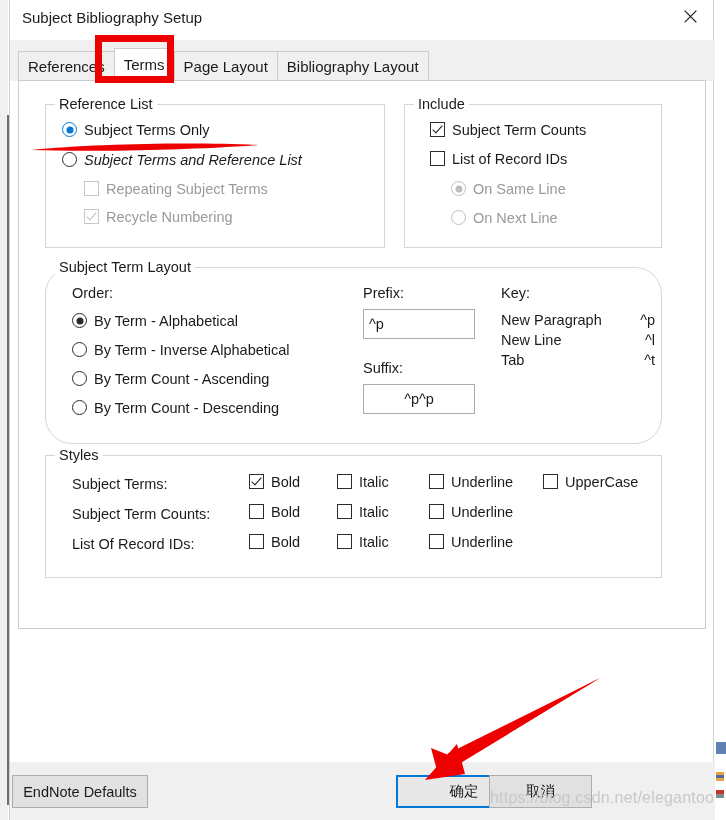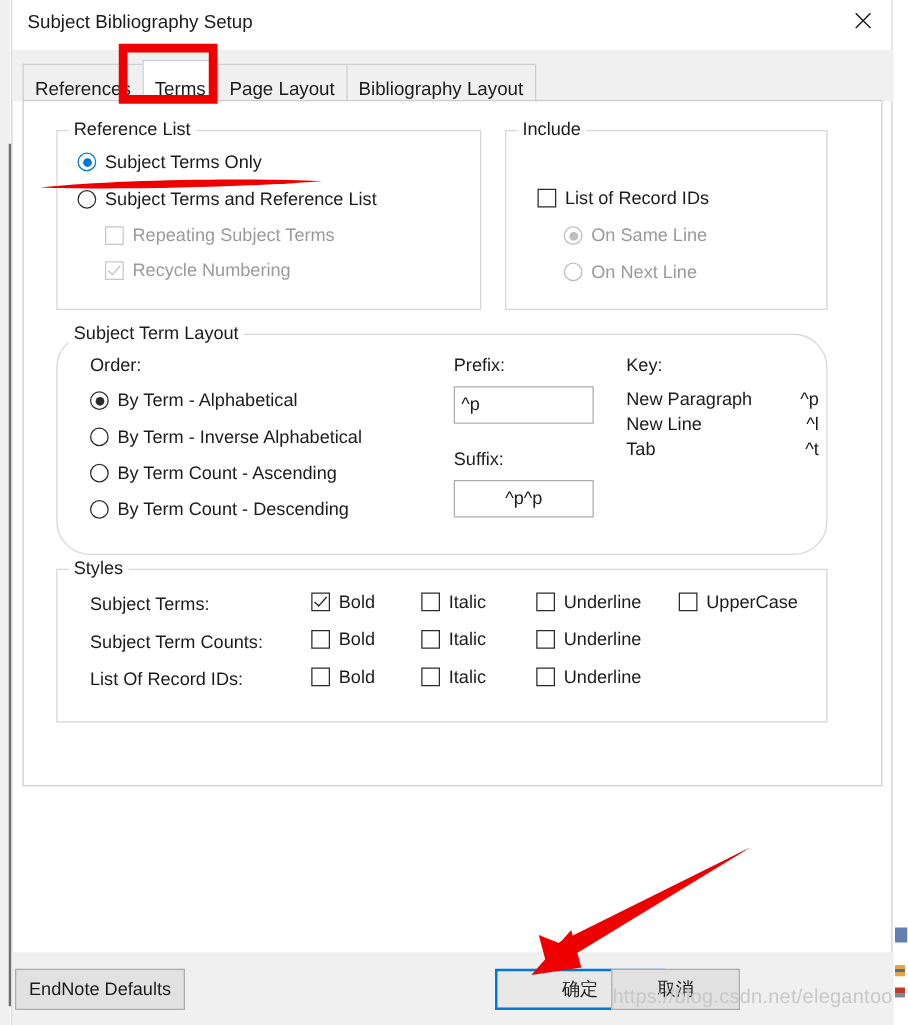--- a/index.html
+++ b/index.html
@@ -74,21 +74,21 @@
     background: #f0f0f0;
   }
   .tabs {
     position: absolute; left: 8px; top: 8px;
     display: flex; align-items: flex-end;
     height: 33px;
   }
   .tab {
     height: 30px;
     padding: 0 9px;
-    display: flex; align-items: flex-end;
+    display: flex; align-items: center;
     font-size: 15px; color: #1b1b1b;
     background: #f0f0f0;
     border: 1px solid #cdcdcd;
     border-right: none;
     box-sizing: border-box;
     white-space: nowrap;
     cursor: pointer;
     margin-top: 48px;
   }
   .tab:last-child { border-right: 1px solid #cdcdcd; }
@@ -288,39 +288,43 @@
     <div class="tabpage">
 
       <div class="group" id="grp-reference-list">
         <div class="legend">Reference List</div>
 
         <div class="ctl" style="left:16px; top:17px;">
           <span class="radio blue checked"></span>
           <span class="lbl">Subject Terms Only</span>
         </div>
 
-        <div class="ctl" style="left:16px; top:47px;">
+        <div class="ctl" style="left:16px; top:47px;font-style:italic;">
           <span class="radio"></span>
           <span class="lbl">Subject Terms and Reference List</span>
         </div>
 
         <div class="ctl disabled" style="left:38px; top:76px;">
           <span class="check dis"></span>
           <span class="lbl">Repeating Subject Terms</span>
         </div>
 
         <div class="ctl disabled" style="left:38px; top:104px;">
           <span class="check dis checked"></span>
           <span class="lbl">Recycle Numbering</span>
         </div>
       </div>
 
       <div class="group" id="grp-include">
         <div class="legend">Include</div>
 
+        <div class="ctl" style="left:25px; top:17px;">
+          <span class="check checked"></span>
+          <span class="lbl">Subject Term Counts</span>
+        </div>
 
         <div class="ctl" style="left:25px; top:46px;">
           <span class="check"></span>
           <span class="lbl">List of Record IDs</span>
         </div>
 
         <div class="ctl disabled" style="left:46px; top:76px;">
           <span class="radio dis checked"></span>
           <span class="lbl">On Same Line</span>
         </div>

